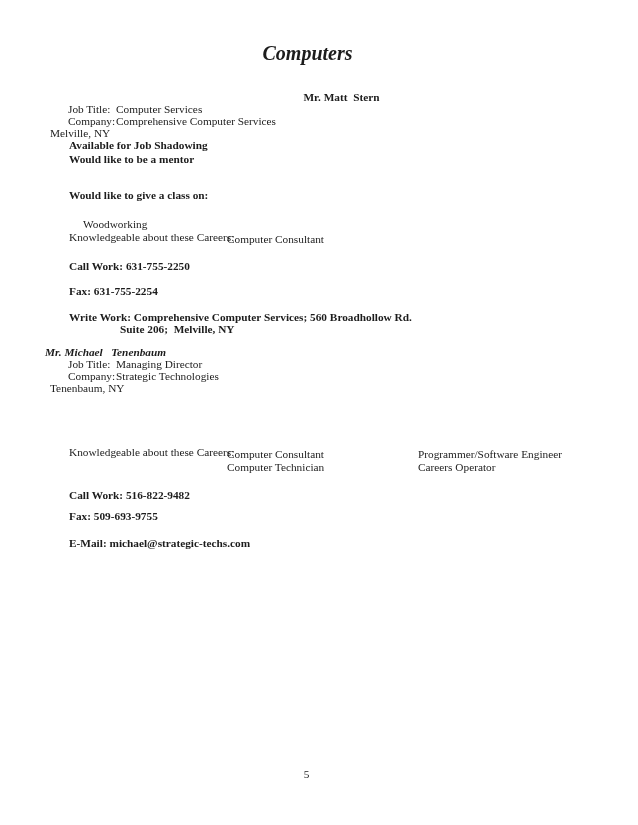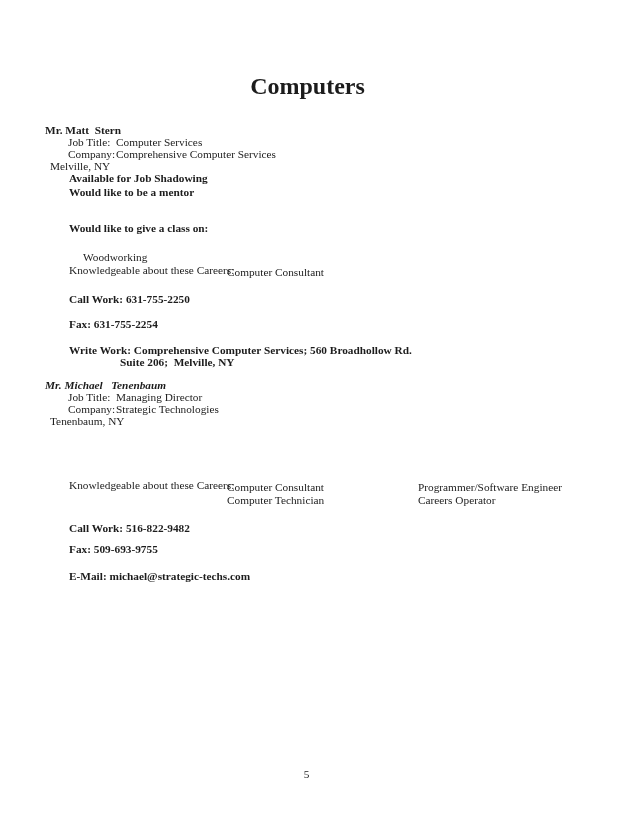--- a/index.html
+++ b/index.html
@@ -8,44 +8,45 @@
     width:638px;height:825px;
     background:#ffffff;
     color:#1c1c1c;
     font-family:"Liberation Serif","DejaVu Serif",serif;
     font-size:11.3px;
     line-height:12px;
     overflow:hidden;
   }
   [data-bind]{white-space:pre-wrap;}
   .title{
-    padding-top:74px;
+    padding-top:41px;
     width:615px;
     text-align:center;
-    font-size:24px;
+    font-size:20px;
     line-height:25px;
     font-weight:bold;
+    font-style:italic;
   }
   .name{margin-left:45px;font-weight:bold;}
   .detail{margin-left:68px;}
   .flabel{display:inline-block;width:48px;}
   .loc{margin-left:50px;}
   .stmt{margin-left:69px;font-weight:bold;}
   .subject{margin-left:83px;}
   .suite{margin-left:120px;font-weight:bold;}
   .careers{position:relative;margin-left:69px;min-height:12px;}
   .careers.two-row{min-height:26px;}
   .careers-col{position:absolute;top:2px;font-weight:normal;}
   .careers-col .career-item{line-height:13px;}
   .col1{left:158px;}
   .col2{left:349px;}
   .mt1{margin-top:1px;}  .mt2{margin-top:2px;}  .mt3{margin-top:17px;}
   .mt9{margin-top:9px;}  .mt11{margin-top:11px;font-style:italic;} .mt13{margin-top:13px;}
   .mt14{margin-top:14px;} .mt15{margin-top:15px;} .mt24{margin-top:24px;}
-  .mt25{margin-top:25px;} .mt52{margin-top:52px;}
+  .mt25{margin-top:25px;text-align:center;} .mt52{margin-top:52px;}
   .footer{
     position:absolute;top:768px;left:0;width:613px;
     text-align:center;font-size:11.3px;
   }
 </style>
 </head>
 <body>
 
 <div class="page">
 

